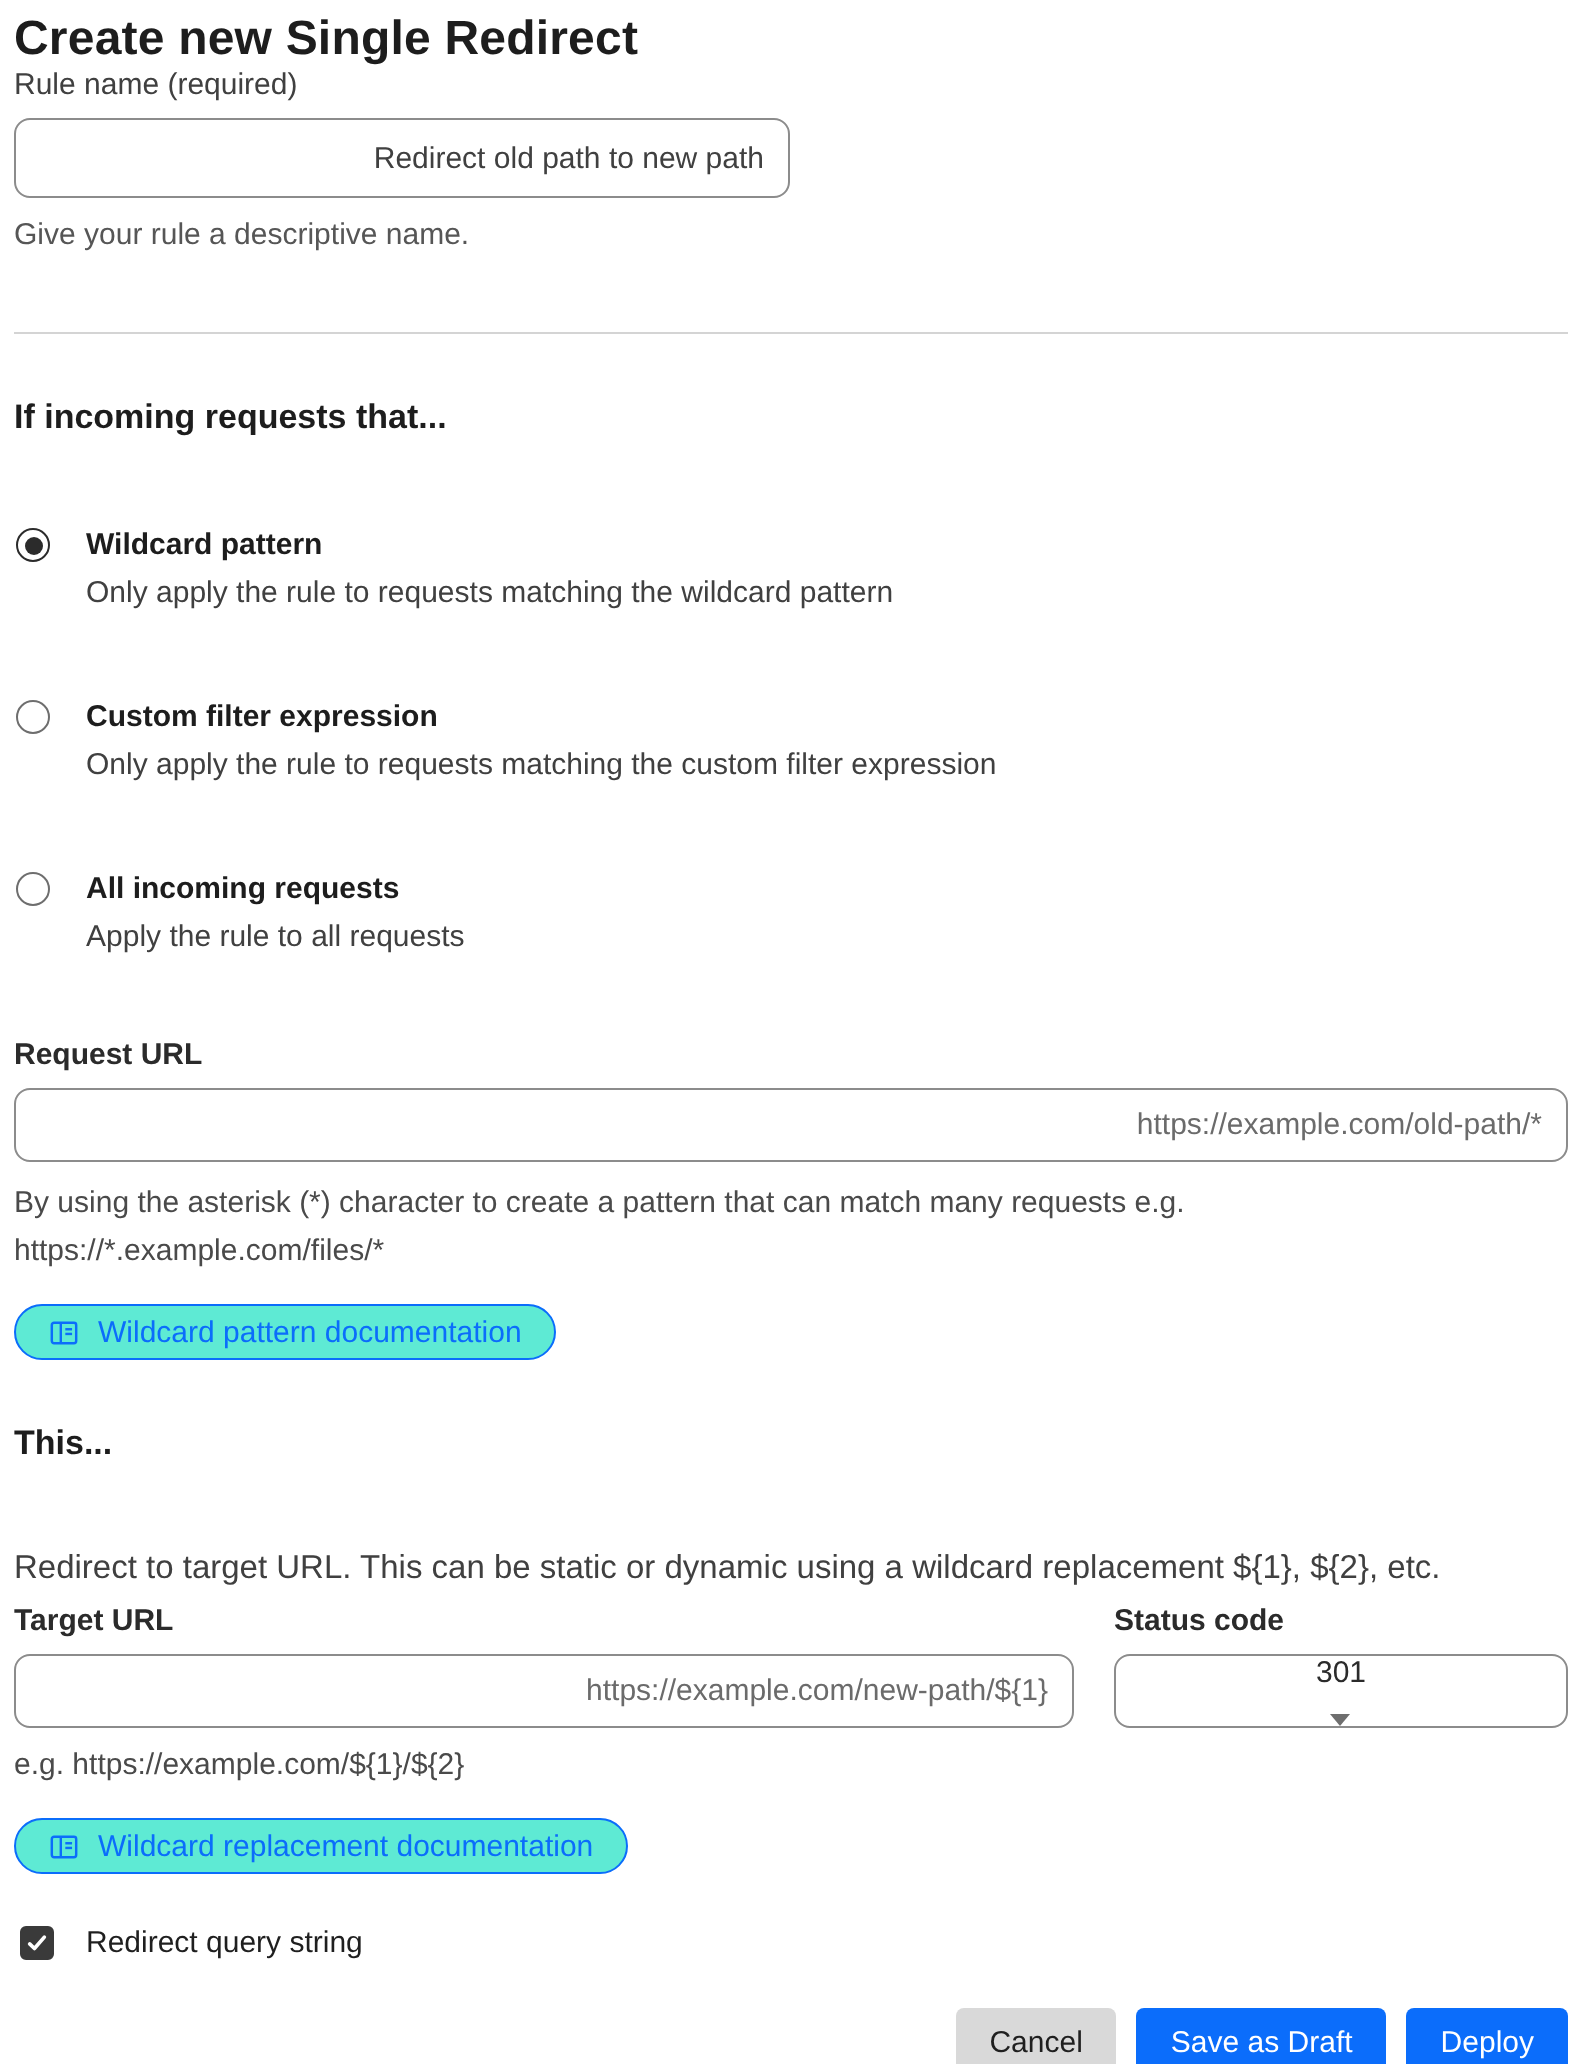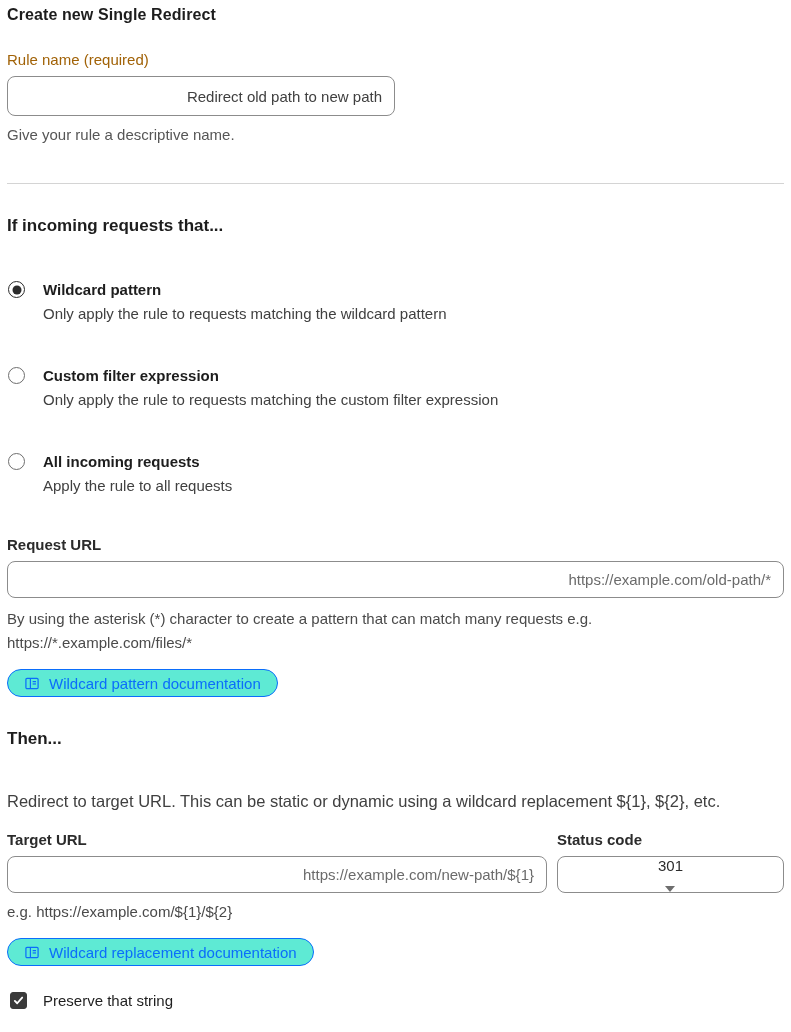--- a/index.html
+++ b/index.html
@@ -7,30 +7,29 @@
   body {
     font-family: "Liberation Sans", "DejaVu Sans", sans-serif;
     color: #1f1f1f;
     width: 791px;
     height: 1032px;
     overflow: hidden;
   }
   .page { padding: 6px 7px 0 7px; width: 791px; }
 
   .page-title {
-    font-size: 16px;
+    font-size: 24px;
     font-weight: 600;
     color: #1d1d1d;
     letter-spacing: .1px;
   }
 
   .field-label {
     font-size: 15px;
-    color: #a16207;
-    margin-top: 27px;
+    color: #404040;
   }
   .field-label.strong { font-weight: 700; color: #2b2b2b; }
 
   .text-input {
     display: block;
     width: 388px;
     height: 40px;
     margin-top: 8px;
     border: 1px solid #8c8c8c;
     border-radius: 8px;
@@ -115,22 +114,22 @@
   .doc-button svg { display: block; }
 
   .then-desc {
     margin-top: 43px;
     font-size: 16.5px;
     color: #404040;
   }
 
   .two-col {
     display: flex;
-    gap: 10px;
-    margin-top: 20px;
+    gap: 20px;
+    margin-top: 8px;
   }
   .col-left { flex: 1 1 auto; }
   .col-right { flex: 0 0 227px; }
   .two-col .field-label { margin-top: 0; }
   .col-left .text-input { width: 100%; height: 37px; color: #6b6b6b; }
 
   .select-box {
     display: flex;
     align-items: center;
     justify-content: space-between;
@@ -251,21 +250,21 @@
       <svg width="16" height="15" viewBox="0 0 16 16" fill="none" stroke="#0b6dfb" stroke-width="1.3">
         <rect x="1.5" y="2.5" width="13" height="11" rx="1.2"></rect>
         <line x1="6.3" y1="2.5" x2="6.3" y2="13.5"></line>
         <line x1="8.7" y1="6" x2="12.3" y2="6"></line>
         <line x1="8.7" y1="8.5" x2="12.3" y2="8.5"></line>
       </svg>
     </span>
     <span>Wildcard pattern documentation</span>
   </button>
 
-  <div class="section-heading">Then...</div>
+  <div class="section-heading">This...</div>
 
   <div class="then-desc">Redirect to target URL. This can be static or dynamic using a wildcard replacement ${1}, ${2}, etc.</div>
 
   <div class="two-col">
     <div class="col-left">
       <div class="field-label strong">Target URL</div>
       <input class="text-input" type="text" value="https://example.com/new-path/${1}" style="">
       <div class="helper" style="color:#4a4a4a;">e.g. https://example.com/${1}/${2}</div>
     </div>
     <div class="col-right">
@@ -288,21 +287,21 @@
     </span>
     <span>Wildcard replacement documentation</span>
   </button>
 
   <div class="checkbox-row">
     <span class="checkbox on">
       <svg width="11" height="11" viewBox="0 0 12 12" fill="none" stroke="#ffffff" stroke-width="2" stroke-linecap="round" stroke-linejoin="round">
         <path d="M2 6.5 L4.6 9 L10 2.8"></path>
       </svg>
     </span>
-    <span class="checkbox-label">Preserve that string</span>
+    <span class="checkbox-label">Redirect query string</span>
   </div>
 
   <div class="footer">
     <button class="btn btn-secondary">Cancel</button>
     <button class="btn btn-primary">Save as Draft</button>
     <button class="btn btn-primary">Deploy</button>
   </div>
 
 </div>
 

